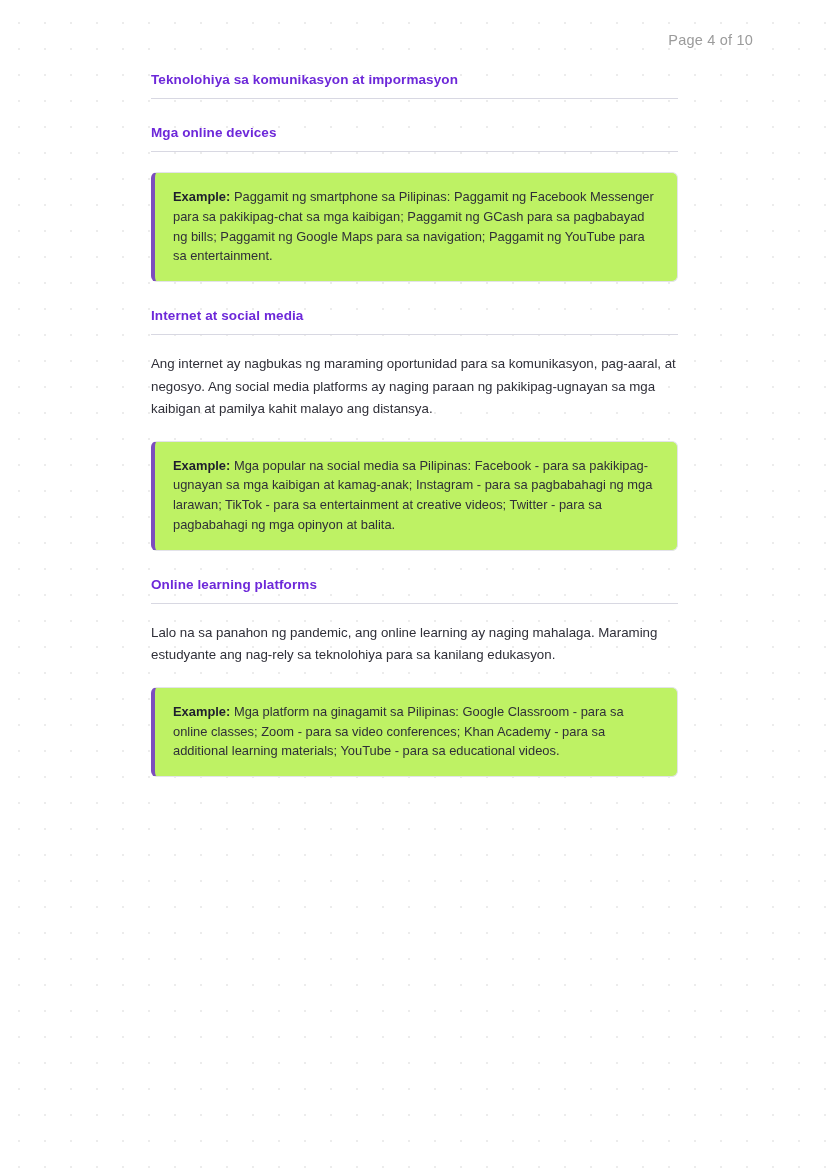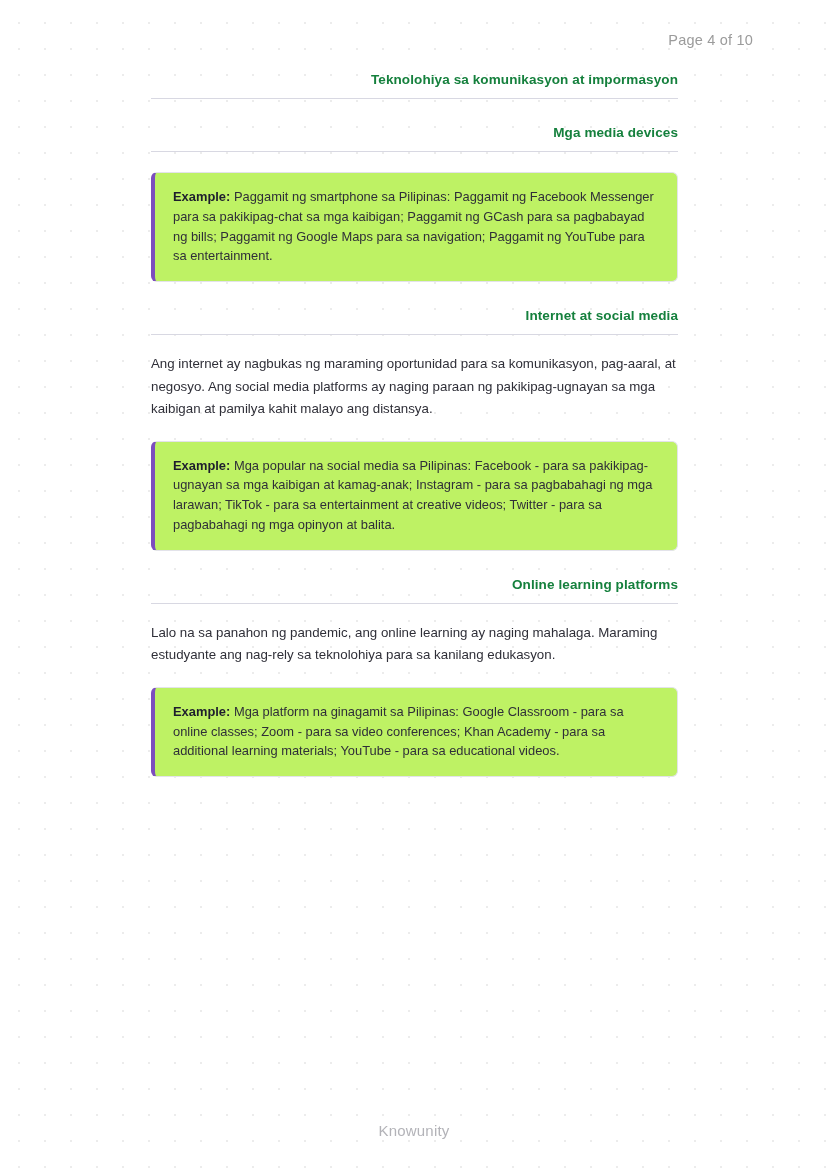--- a/index.html
+++ b/index.html
@@ -48,26 +48,25 @@
   .content {
     position: absolute;
     left: 151px;
     top: 72px;
     width: 527px;
   }
 
   h2.section-title {
     font-size: 13.5px;
     font-weight: bold;
-    color: #15803d;
+    color: #6d28d9;
     margin: 0 0 10px 0;
     padding: 0 0 11px 0;
     border-bottom: 1px solid #d8d8e2;
     letter-spacing: 0.1px;
-    text-align: right;
   }
 
   .section + .section {
     margin-top: 26px;
   }
 
   p.body-text {
     font-size: 13.3px;
     line-height: 22.5px;
     color: #2f2f38;
@@ -116,21 +115,21 @@
 
   <div class="page-number">Page 4 of 10</div>
 
   <div class="content">
 
     <div class="section">
       <h2 class="section-title">Teknolohiya sa komunikasyon at impormasyon</h2>
     </div>
 
     <div class="section">
-      <h2 class="section-title">Mga media devices</h2>
+      <h2 class="section-title">Mga online devices</h2>
       <div class="example-box">
         <p><span class="example-label">Example:</span> <span>Paggamit ng smartphone sa Pilipinas: Paggamit ng Facebook Messenger para sa pakikipag-chat sa mga kaibigan; Paggamit ng GCash para sa pagbabayad ng bills; Paggamit ng Google Maps para sa navigation; Paggamit ng YouTube para sa entertainment.</span></p>
       </div>
     </div>
 
     <div class="section">
       <h2 class="section-title">Internet at social media</h2>
       <p class="body-text">Ang internet ay nagbukas ng maraming oportunidad para sa komunikasyon, pag-aaral, at negosyo. Ang social media platforms ay naging paraan ng pakikipag-ugnayan sa mga kaibigan at pamilya kahit malayo ang distansya.</p>
       <div class="example-box">
         <p><span class="example-label">Example:</span> <span>Mga popular na social media sa Pilipinas: Facebook - para sa pakikipag-ugnayan sa mga kaibigan at kamag-anak; Instagram - para sa pagbabahagi ng mga larawan; TikTok - para sa entertainment at creative videos; Twitter - para sa pagbabahagi ng mga opinyon at balita.</span></p>
@@ -140,15 +139,14 @@
     <div class="section">
       <h2 class="section-title">Online learning platforms</h2>
       <p class="body-text">Lalo na sa panahon ng pandemic, ang online learning ay naging mahalaga. Maraming estudyante ang nag-rely sa teknolohiya para sa kanilang edukasyon.</p>
       <div class="example-box">
         <p><span class="example-label">Example:</span> <span>Mga platform na ginagamit sa Pilipinas: Google Classroom - para sa online classes; Zoom - para sa video conferences; Khan Academy - para sa additional learning materials; YouTube - para sa educational videos.</span></p>
       </div>
     </div>
 
   </div>
 
-  <div class="footer-brand">Knowunity</div>
 
 </div>
 
 </body></html>

